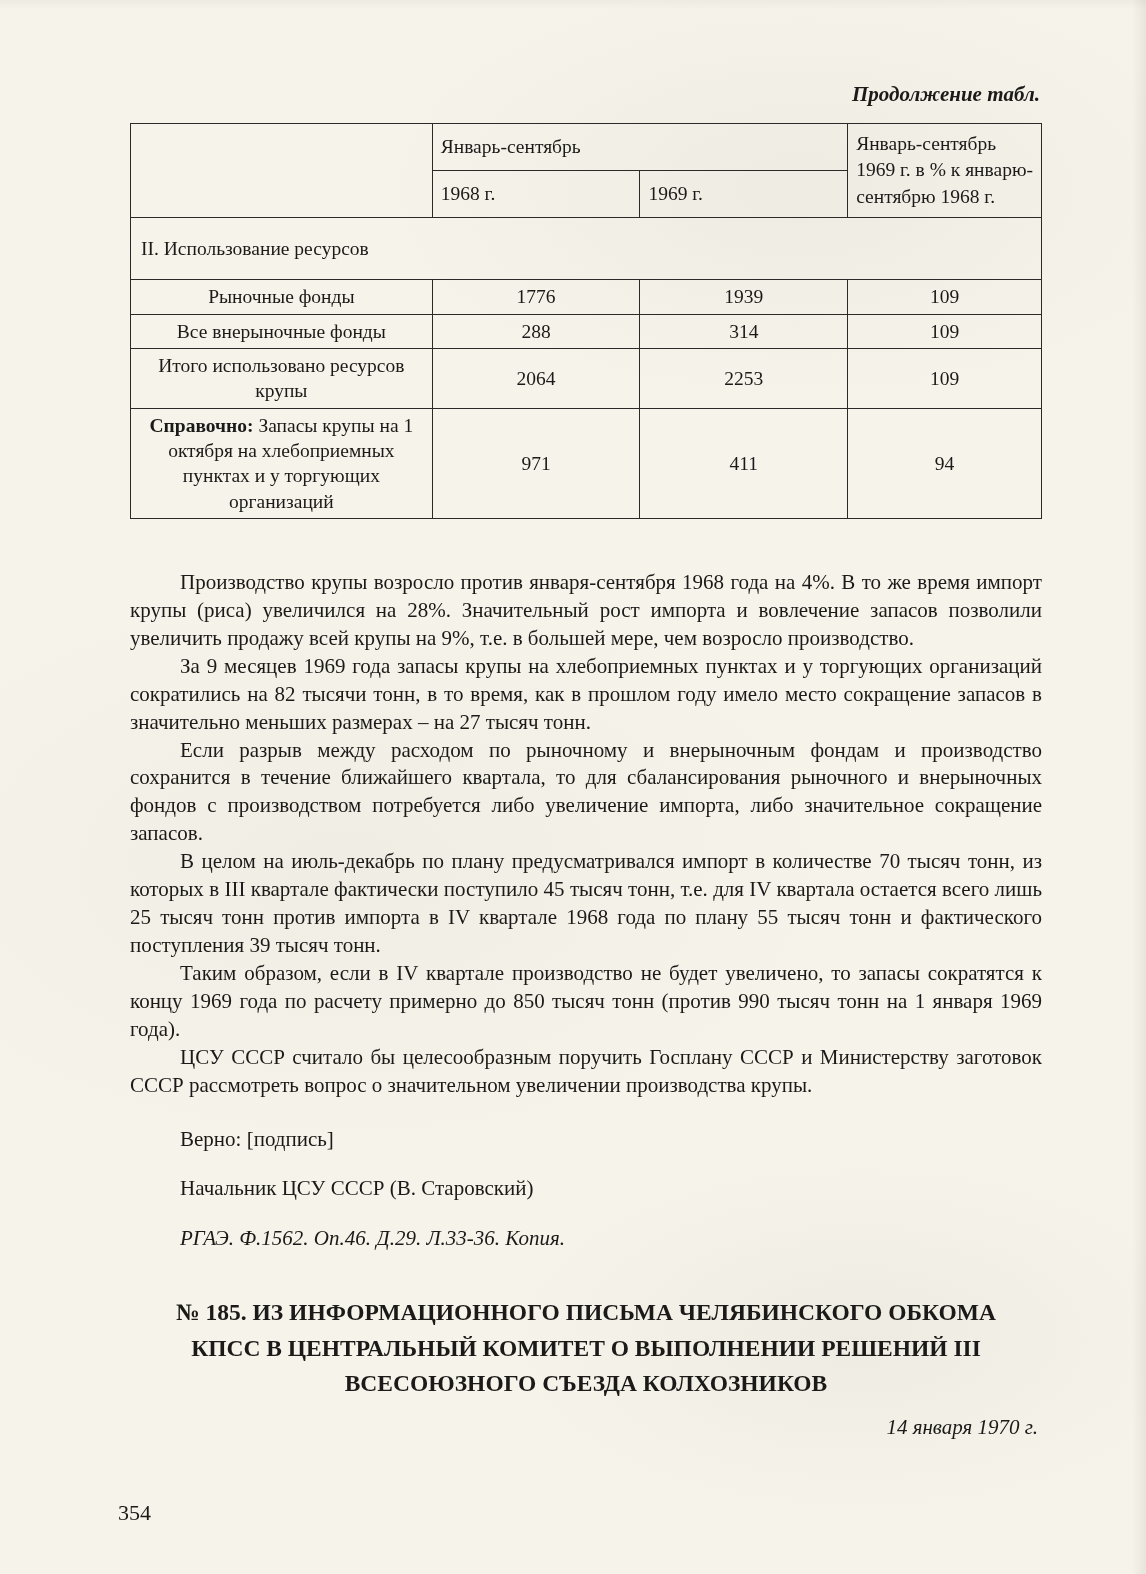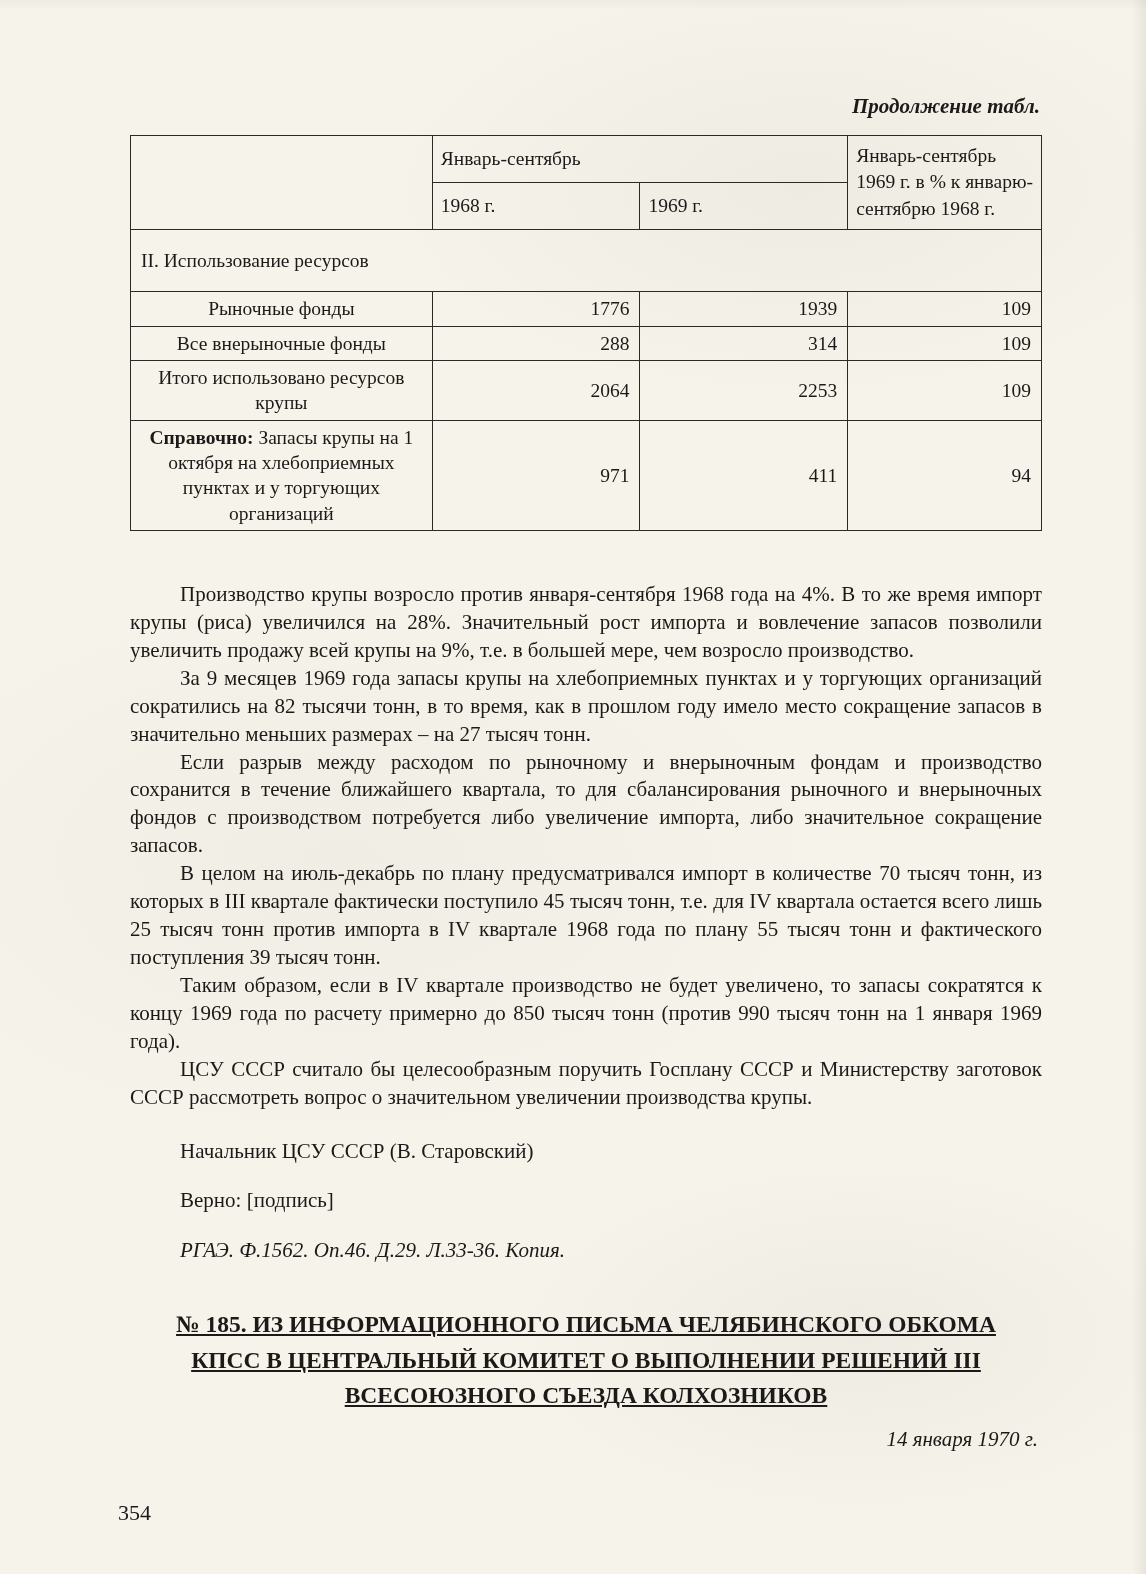--- a/index.html
+++ b/index.html
@@ -25,21 +25,21 @@
   }
   .page {
     position: relative;
     padding: 78px 104px 0 130px;
   }
   .continuation {
     text-align: right;
     font-style: italic;
     font-weight: bold;
     font-size: 21px;
-    margin: 16px 2px 16px 0;
+    margin: 4px 2px 16px 0;
   }
   table.data-table {
     width: 100%;
     border-collapse: collapse;
     font-size: 19.5px;
     line-height: 1.3;
   }
   table.data-table th,
   table.data-table td {
     border: 1.6px solid #2b2a27;
@@ -48,21 +48,21 @@
     vertical-align: middle;
   }
   table.data-table thead th {
     text-align: left;
     padding: 7px 8px;
   }
   .c-label { width: 302px; }
   .c-num   { width: 208px; }
   .c-pct   { width: 194px; }
   td.lbl { text-align: center; }
-  td.num { text-align: right; margin-left: 8px; }
+  td.num { text-align: center; margin-left: 8px; }
   tr.section-row td { padding: 18px 10px; }
   .pct-head { line-height: 1.35; }
   .b { font-weight: bold; }
 
   .body-text { margin-top: 50px; }
   .para {
     margin: 0;
     font-size: 21px;
     line-height: 1.33;
     text-align: justify;
@@ -78,21 +78,20 @@
   .sig + .sig { margin-top: 22px; }
   .archive { font-style: italic; }
 
   .doc-title {
     margin: 42px auto 0 auto;
     max-width: 880px;
     font-size: 23.5px;
     font-weight: bold;
     text-align: center;
     line-height: 1.5;
-    text-decoration: underline;
   }
   .doc-date {
     margin: 14px 4px 0 0;
     font-size: 21px;
     font-style: italic;
     text-align: right;
   }
   .doc-para { margin-top: 12px; }
 
   .page-number {
@@ -165,22 +164,22 @@
   <div class="body-text">
     <p class="para">Производство крупы возросло против января-сентября 1968 года на 4%. В то же время импорт крупы (риса) увеличился на 28%. Значительный рост импорта и вовлечение запасов позволили увеличить продажу всей крупы на 9%, т.е. в большей мере, чем возросло производство.</p>
     <p class="para">За 9 месяцев 1969 года запасы крупы на хлебоприемных пунктах и у торгующих организаций сократились на 82 тысячи тонн, в то время, как в прошлом году имело место сокращение запасов в значительно меньших размерах – на 27 тысяч тонн.</p>
     <p class="para">Если разрыв между расходом по рыночному и внерыночным фондам и производство сохранится в течение ближайшего квартала, то для сбалансирования рыночного и внерыночных фондов с производством потребуется либо увеличение импорта, либо значительное сокращение запасов.</p>
     <p class="para">В целом на июль-декабрь по плану предусматривался импорт в количестве 70 тысяч тонн, из которых в III квартале фактически поступило 45 тысяч тонн, т.е. для IV квартала остается всего лишь 25 тысяч тонн против импорта в IV квартале 1968 года по плану 55 тысяч тонн и фактического поступления 39 тысяч тонн.</p>
     <p class="para">Таким образом, если в IV квартале производство не будет увеличено, то запасы сократятся к концу 1969 года по расчету примерно до 850 тысяч тонн (против 990 тысяч тонн на 1 января 1969 года).</p>
     <p class="para">ЦСУ СССР считало бы целесообразным поручить Госплану СССР и Министерству заготовок СССР рассмотреть вопрос о значительном увеличении производства крупы.</p>
   </div>
 
   <div class="sig-block">
+    <p class="sig">Верно: [подпись]</p>
     <p class="sig">Начальник ЦСУ СССР (В. Старовский)</p>
-    <p class="sig">Верно: [подпись]</p>
     <p class="sig archive">РГАЭ. Ф.1562. Оп.46. Д.29. Л.33-36. Копия.</p>
   </div>
 
   <h2 class="doc-title">№ 185. ИЗ ИНФОРМАЦИОННОГО ПИСЬМА ЧЕЛЯБИНСКОГО ОБКОМА КПСС В ЦЕНТРАЛЬНЫЙ КОМИТЕТ О ВЫПОЛНЕНИИ РЕШЕНИЙ III ВСЕСОЮЗНОГО СЪЕЗДА КОЛХОЗНИКОВ</h2>
 
   <p class="doc-date">14 января 1970 г.</p>
 
 
 </div>
 

